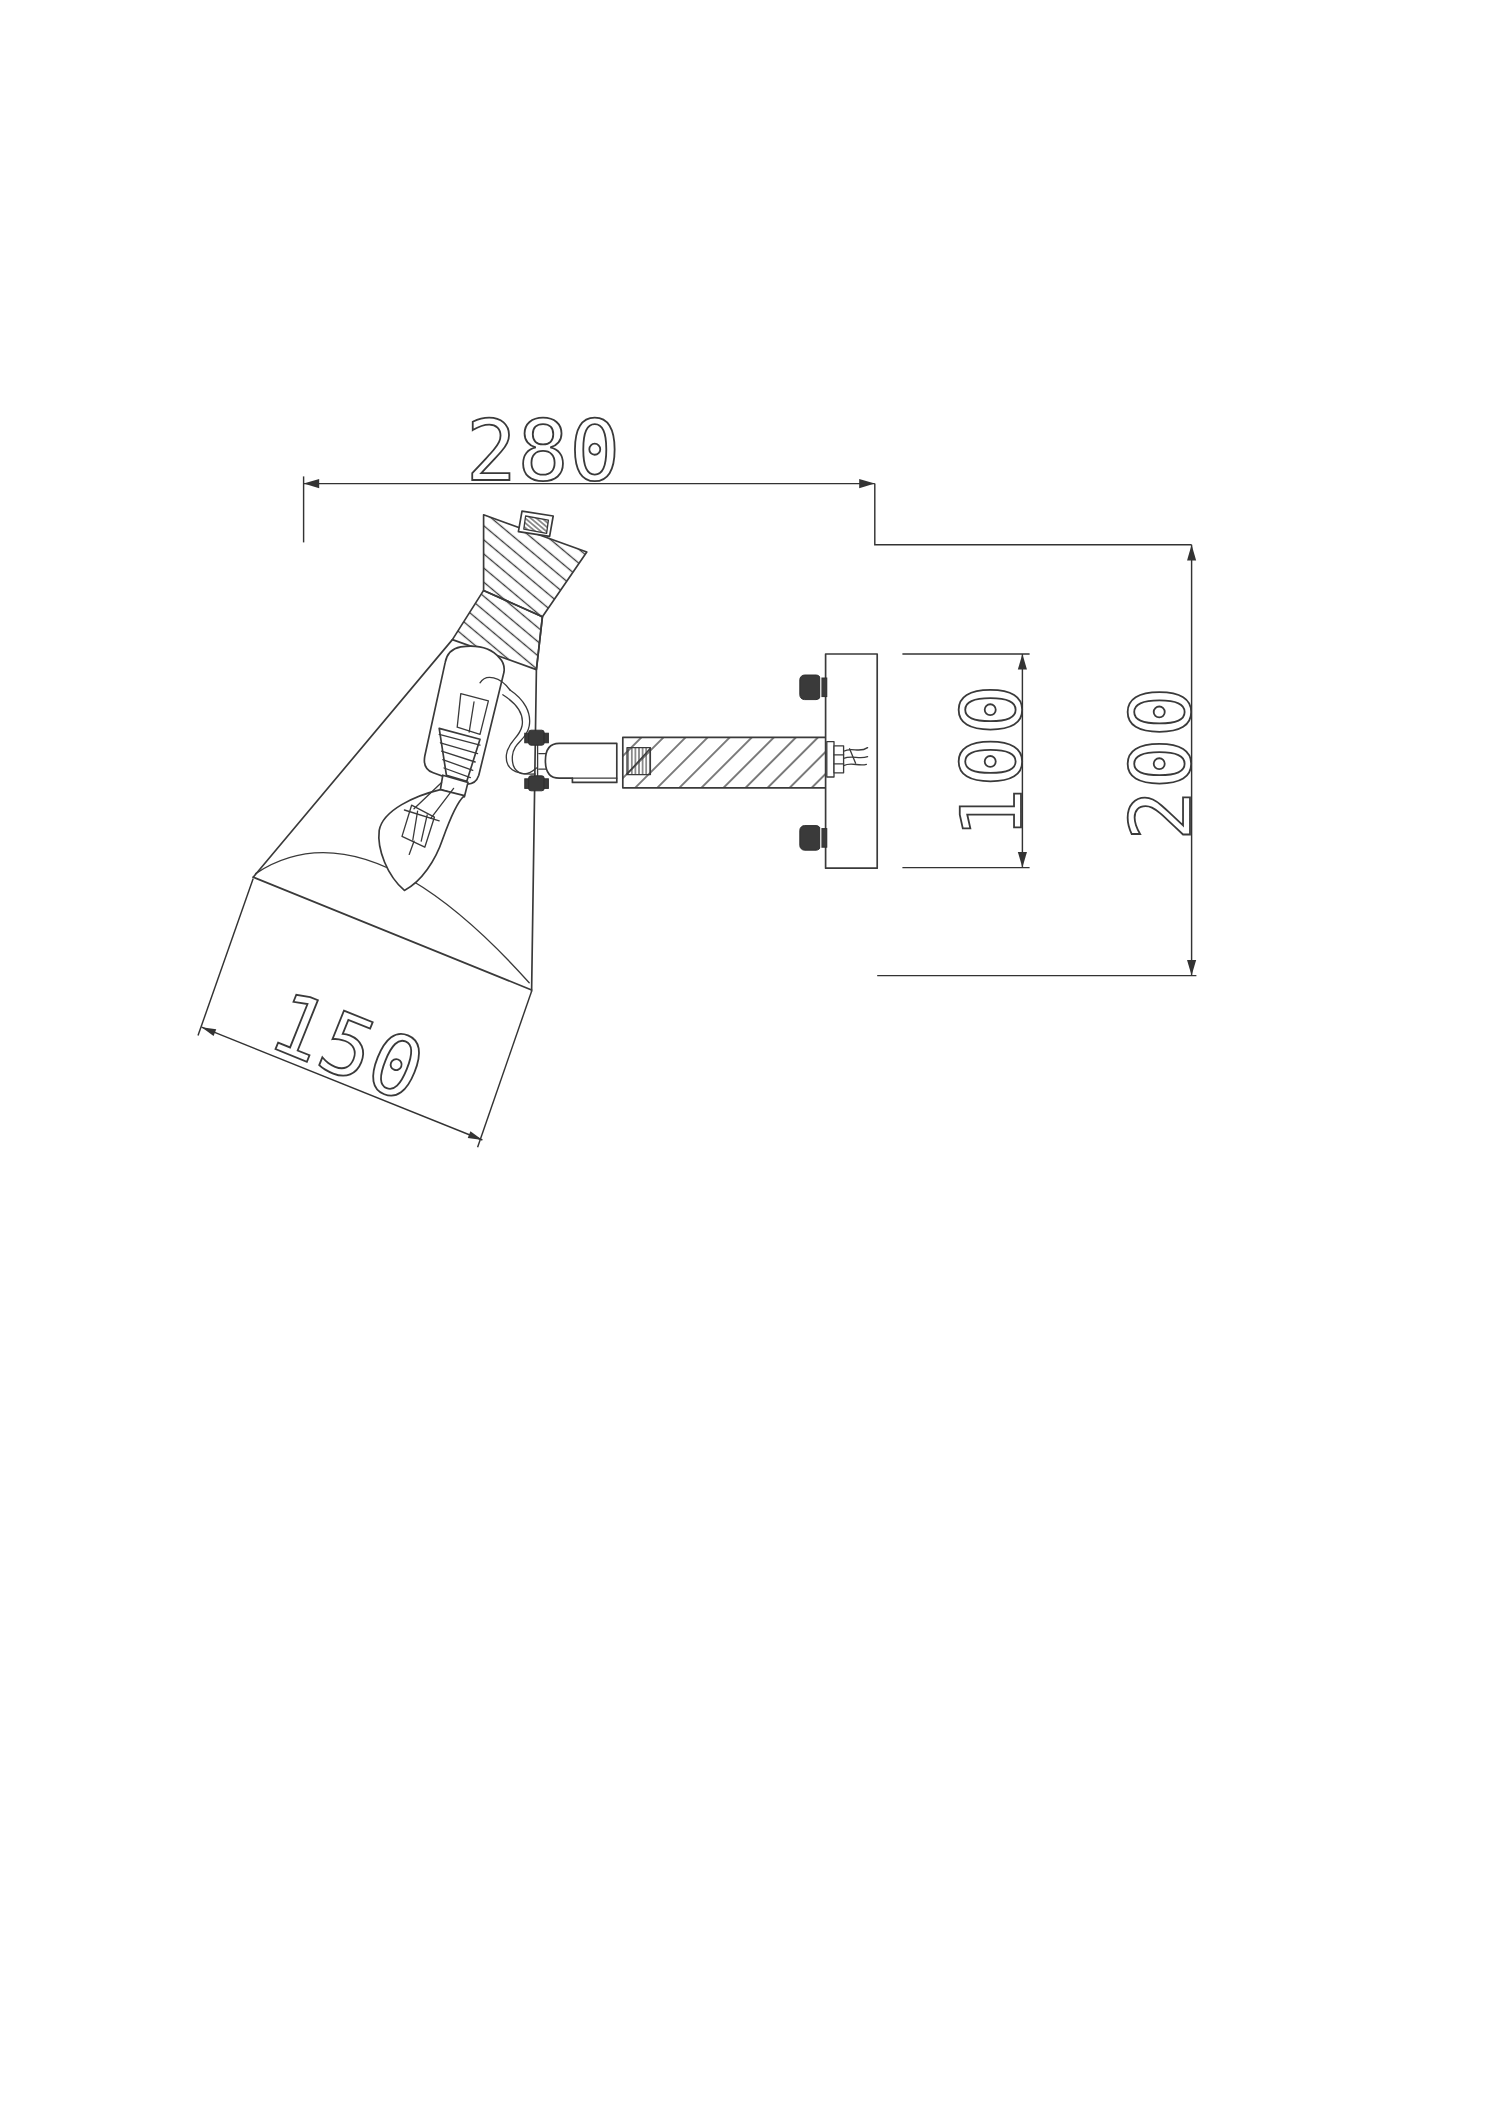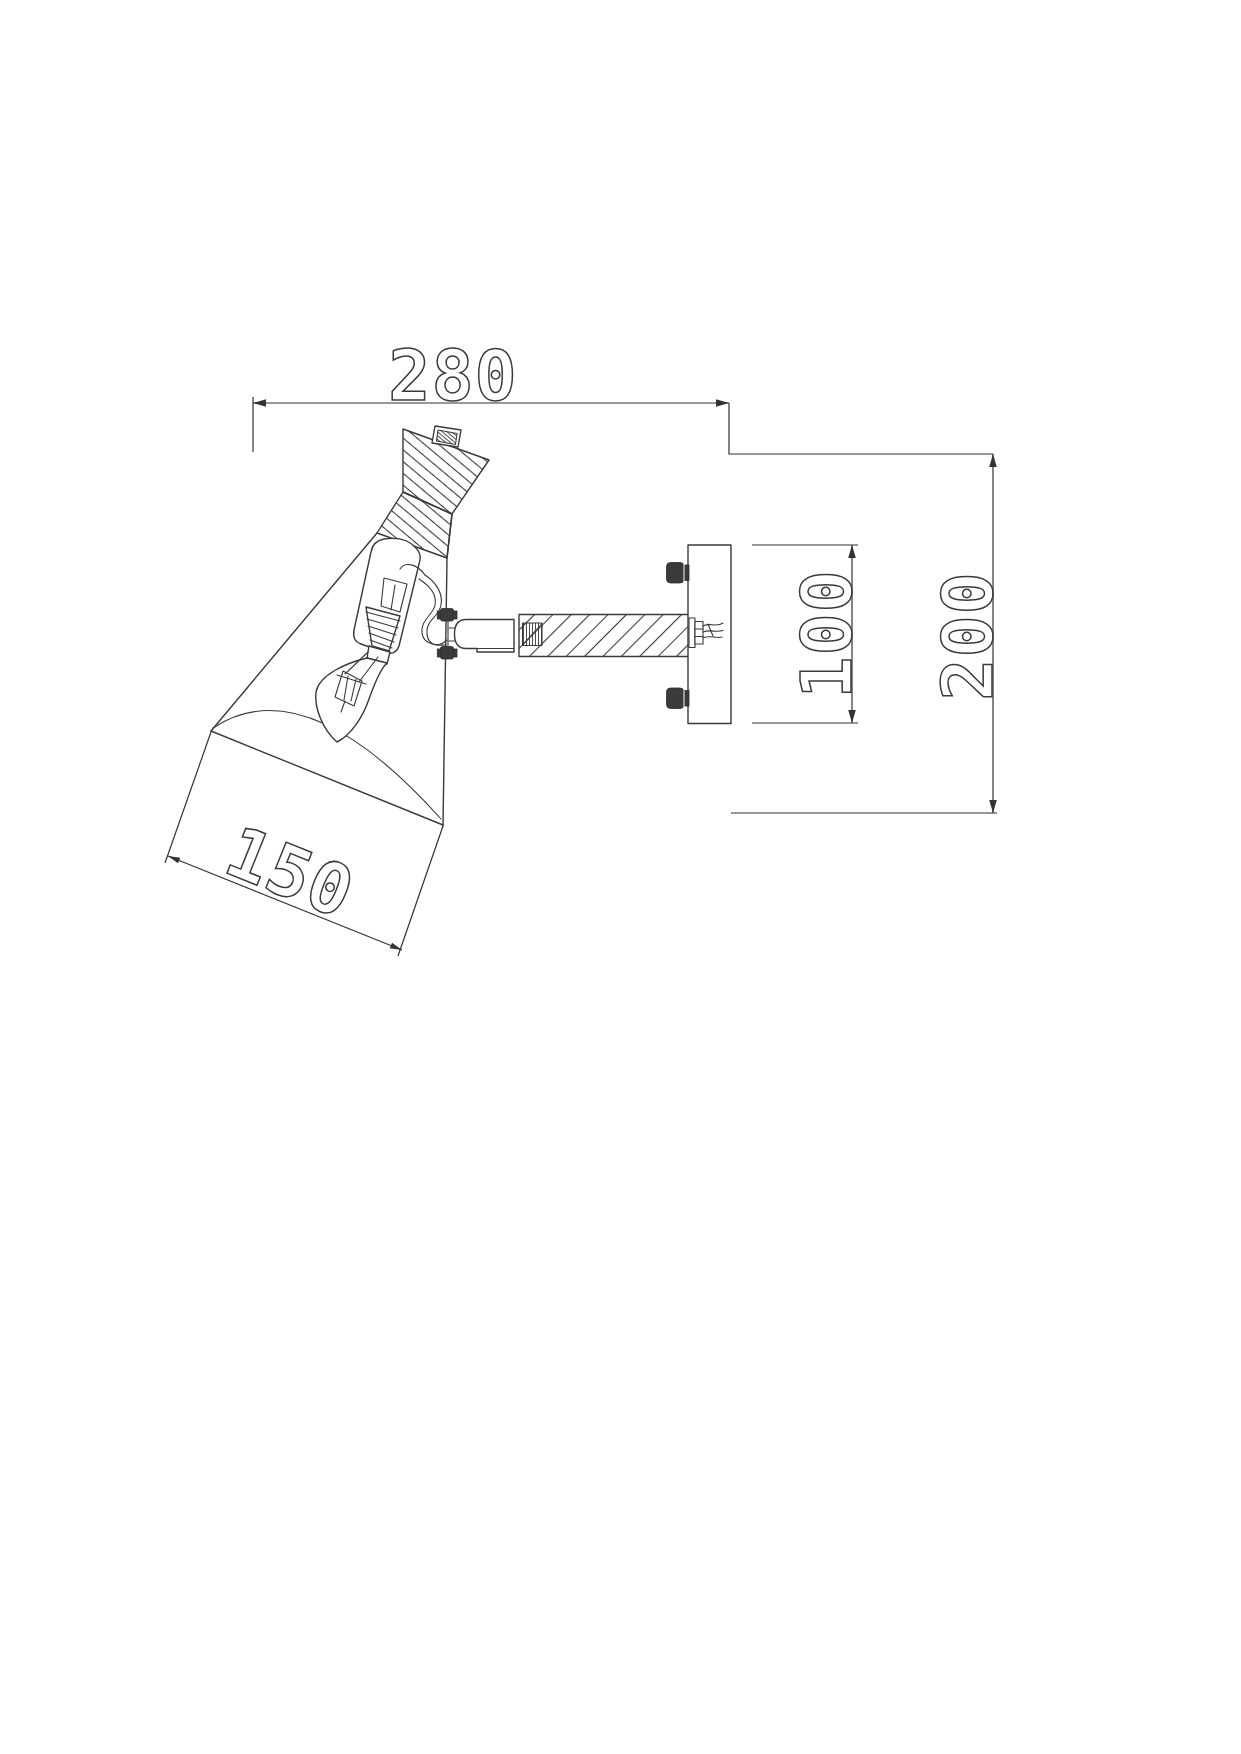--- a/index.html
+++ b/index.html
@@ -7,21 +7,20 @@
     padding: 0;
     background: #ffffff;
     font-family: "DejaVu Sans", sans-serif;
   }
   .page {
     position: relative;
     width: 1241px;
     height: 1754px;
     background: #ffffff;
     overflow: hidden;
-    font-weight: bold;
   }
   svg.drawing {
     position: absolute;
     left: 0;
     top: 0;
     width: 1241px;
     height: 1754px;
   }
   .outline {
     fill: none;

